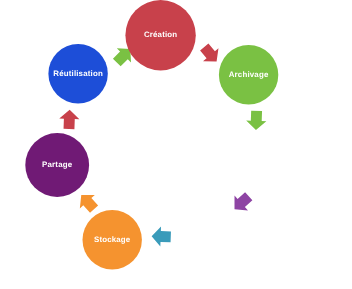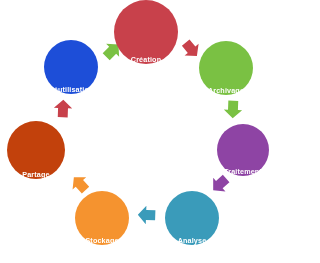--- a/index.html
+++ b/index.html
@@ -10,21 +10,21 @@
     overflow:hidden;
   }
   #diagram{
     position:relative;
     width:300px;height:263px;
   }
   .node{
     position:absolute;
     border-radius:50%;
     display:flex;
-    align-items:flex-end;
+    align-items:center;
     justify-content:center;
     box-sizing:border-box;
   }
   .node-label{
     color:#ffffff;
     font-size:7.2px;
     font-weight:600;
     letter-spacing:.15px;
     text-align:center;
     line-height:1.1;
@@ -76,28 +76,22 @@
       <svg viewBox="0 0 24 24">
         <path d="M12 2 L22 11 L17.4 11 L17.4 21 L6.6 21 L6.6 11 L2 11 Z" fill="#7ac143"></path>
       </svg>
     </div>
     <div class="node" style="width: 64px; height: 64px; left: 114px; top: 0px; background: rgb(200, 65, 75);">
       <span class="node-label">Création</span>
     </div>
     <div class="node" style="width: 54px; height: 54px; left: 199px; top: 41px; background: rgb(122, 193, 67);">
       <span class="node-label">Archivage</span>
     </div>
-    <div class="node" style="width: 52px; height: 52px; left: 217px; top: 124px; background: rgb(142, 68, 164);">
-      <span class="node-label">Traitement</span>
-    </div>
-    <div class="node" style="width: 54px; height: 54px; left: 165px; top: 191px; background: rgb(58, 155, 186);">
-      <span class="node-label">Analyse</span>
-    </div>
     <div class="node" style="width: 54px; height: 54px; left: 75px; top: 191px; background: rgb(245, 147, 47);">
       <span class="node-label">Stockage</span>
     </div>
-    <div class="node" style="width: 58px; height: 58px; left: 7px; top: 121px; background: #c2410c;">
+    <div class="node" style="width: 58px; height: 58px; left: 23px; top: 121px; background: #701a75;">
       <span class="node-label">Partage</span>
     </div>
     <div class="node" style="width: 54px; height: 54px; left: 44px; top: 40px; background: #1d4ed8;">
       <span class="node-label">Réutilisation</span>
     </div>
   </div>
 
 </body></html>

